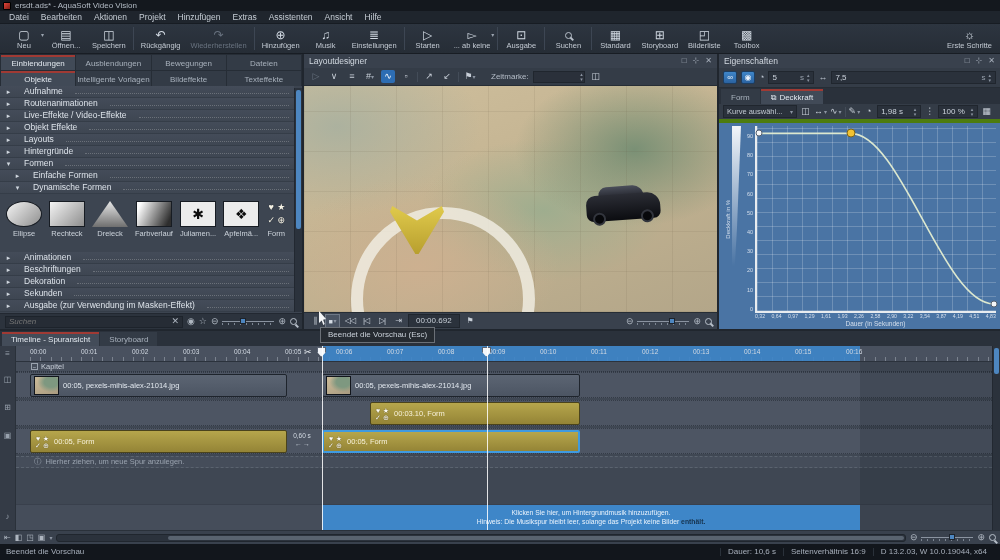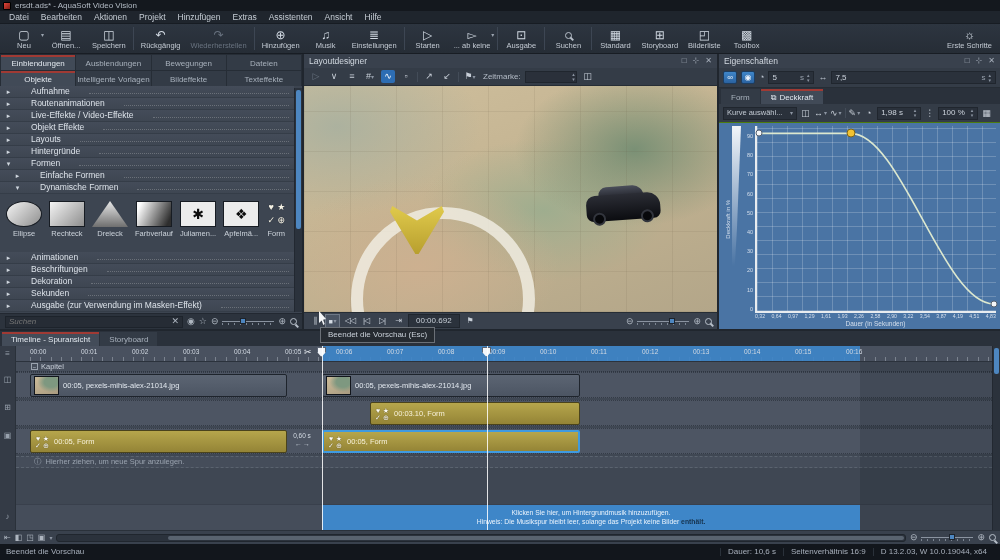--- a/index.html
+++ b/index.html
@@ -26,21 +26,21 @@
 .panel{background:#3c4450;display:flex;flex-direction:column;min-height:0}
 .phead{height:14px;display:flex;align-items:center;padding:0 5px;font-size:8.5px;color:#d2d9e1;background:#39414d;flex:none}
 .winbtns{margin-left:auto;display:flex;gap:6px;font-size:8px;color:#a7afbb}
 
 
 .left{width:302px;position:relative}
 .tabs{display:flex;height:16px;background:#262d36;gap:1px;padding:1px 1px 0;flex:none}
 .tab{flex:1;display:flex;align-items:center;justify-content:center;font-size:8px;background:#333b46;color:#a8b1bc;border-top:2px solid transparent}
 .tab.on{background:#414a57;color:#e2e8ef;border-top:2px solid #a03a34}
 .treearea{flex:1;overflow:hidden;display:flex;flex-direction:column;padding-right:8px}
-.r{height:12px;display:flex;align-items:center;gap:19px;padding:0 5px;font-size:8.5px;color:#dde3ea;background:linear-gradient(#444c59,#3e4652);border-bottom:1px solid #353d48;flex:none}
+.r{height:12px;display:flex;align-items:center;gap:12px;padding:0 5px;font-size:8.5px;color:#dde3ea;background:linear-gradient(#444c59,#3e4652);border-bottom:1px solid #353d48;flex:none}
 .r .tw{width:7px;font-size:7px;color:#cfd6de;text-align:center}
 .r .lead{flex:1;border-bottom:1px dotted rgba(255,255,255,.22);height:50%}
 .ind{padding-left:14px}
 .shapes{display:flex;gap:7px;padding:7px 6px 4px;background:#3d4551;align-items:flex-end;flex:none}
 .shape{display:flex;flex-direction:column;align-items:center;gap:3px;font-size:7.5px;color:#ccd3db}
 .th{width:36px;height:26px;border:1px solid #171c23;background:linear-gradient(135deg,#f4f4f4,#8e8e8e)}
 .th.ell{border-radius:50%}
 .th.tri{border:none;background:linear-gradient(#e8e8e8,#6f6f6f);clip-path:polygon(50% 0,100% 100%,0 100%);filter:drop-shadow(0 0 1px #14181e)}
 .th.grad{background:linear-gradient(115deg,#fdfdfd 10%,#2e2e2e 90%)}
 .th.frac{display:flex;align-items:center;justify-content:center;background:#ececec;color:#0d0d0d;font-size:14px}
@@ -58,21 +58,21 @@
 .mslider .thumb{position:absolute;top:1px;width:6px;height:6px;background:#4d86c0;border:1px solid #1d232b}
 .vscroll{position:absolute;right:0;top:34px;bottom:17px;width:8px;background:#2b323c;border-left:1px solid #222831}
 .vscroll .vthumb{position:absolute;left:1px;right:1px;top:2px;height:62%;background:#4d86c0;border-radius:2px}
 
 
 .center{flex:1;min-width:0}
 .dtools{height:18px;background:#343c47;display:flex;align-items:center;gap:4px;padding:0 5px;border-bottom:1px solid #262d35;flex:none}
 .dico{width:14px;height:13px;display:flex;align-items:center;justify-content:center;font-size:9px;color:#c8cfd8}
 .dico.on{background:#2d6db3;color:#fff;border-radius:2px}
 .dsep{width:1px;height:10px;background:#222831;border-right:1px solid #434c58}
-.dlabel{font-size:8px;color:#b5bdc8;margin-left:2px}
+.dlabel{font-size:8px;color:#b5bdc8;margin-left:10px}
 .dinput{width:52px;height:12px;background:#2a303a;border:1px solid #20262e;display:flex;align-items:center}
 .dinput input{flex:1;width:30px;background:transparent;border:none;color:#7e8794;font-size:8px}
 .spin{display:flex;flex-direction:column;font-size:5px;color:#8c95a2;line-height:4px;padding:0 1px}
 .preview{flex:1;position:relative;overflow:hidden;background:
  radial-gradient(ellipse 170px 110px at 80% 28%,rgba(109,138,112,.85) 0%,rgba(109,138,112,0) 70%),
  radial-gradient(ellipse 200px 130px at 28% 80%,rgba(206,176,144,.9) 0%,rgba(206,176,144,0) 70%),
  radial-gradient(ellipse 240px 150px at 8% 18%,rgba(164,175,160,.8) 0%,rgba(164,175,160,0) 60%),
  radial-gradient(ellipse 190px 110px at 58% 55%,rgba(150,172,142,.8) 0%,rgba(150,172,142,0) 65%),
  linear-gradient(160deg,#cfbf9d 0%,#c4b492 45%,#b3a689 100%)}
 .graticule{position:absolute;inset:0;background:
@@ -94,21 +94,21 @@
 
 .right{width:281px}
 .propsrow{height:20px;background:#343c47;display:flex;align-items:center;gap:4px;padding:0 4px;border-bottom:1px solid #262d35;flex:none}
 .bluebtn{width:14px;height:13px;border-radius:2px;background:linear-gradient(#3f86c9,#2a62a0);border:1px solid #1d3d60;color:#eaf2fb;font-size:8px;display:flex;align-items:center;justify-content:center}
 .fico{font-size:9px;color:#b9c1cc}
 .field{height:13px;background:#2a313b;border:1px solid #20262e;display:flex;align-items:center;padding:0 3px;color:#ccd3dc;font-size:8px;gap:2px}
 .field .un{margin-left:auto;color:#97a0ac}
 .ptabs{display:flex;height:16px;background:#2a313b;gap:1px;padding:1px 2px 0;flex:none}
 .ptab{padding:0 10px;display:flex;align-items:center;gap:3px;font-size:8px;background:#333b46;color:#a8b1bc;border-top:2px solid transparent}
 .ptab.on{background:#414a57;color:#e2e8ef;border-top:2px solid #a03a34}
-.ctools{height:19px;background:#343c47;display:flex;align-items:center;gap:3px;padding:0 4px;border-bottom:1px solid #4d7c0f;flex:none}
+.ctools{height:19px;background:#343c47;display:flex;align-items:center;gap:3px;padding:0 4px;border-bottom:4px solid #4d7c0f;flex:none}
 .csel{width:74px;height:13px;background:#2a313b;border:1px solid #20262e;display:flex;align-items:center;padding:0 3px;font-size:7.5px;color:#c3cad3}
 .csel .dd2{margin-left:auto;font-size:6px;color:#8c95a2}
 .cico{min-width:11px;height:13px;display:flex;align-items:center;justify-content:center;font-size:9px;color:#c8cfd8;gap:1px}
 .dd2{font-size:6px;color:#8c95a2}
 .chart{flex:1;background:#4a74a4;display:flex;flex-direction:column;padding:3px 4px 2px;min-height:0}
 .chartrow{flex:1;display:flex;min-height:0}
 .ylab{width:9px;display:flex;align-items:center;justify-content:center}
 .ylab span{writing-mode:vertical-rl;transform:rotate(180deg);font-size:6px;color:#d5dfec}
 .wedge{width:9px;background:linear-gradient(180deg,#f2f5f9,rgba(242,245,249,0) 75%);clip-path:polygon(0 0,100% 0,55% 55%,0 100%)}
 .yticks{width:14px;display:flex;flex-direction:column;justify-content:space-between;align-items:flex-end;font-size:5.5px;color:#d5dfec;padding:8px 2px 1px 0}

